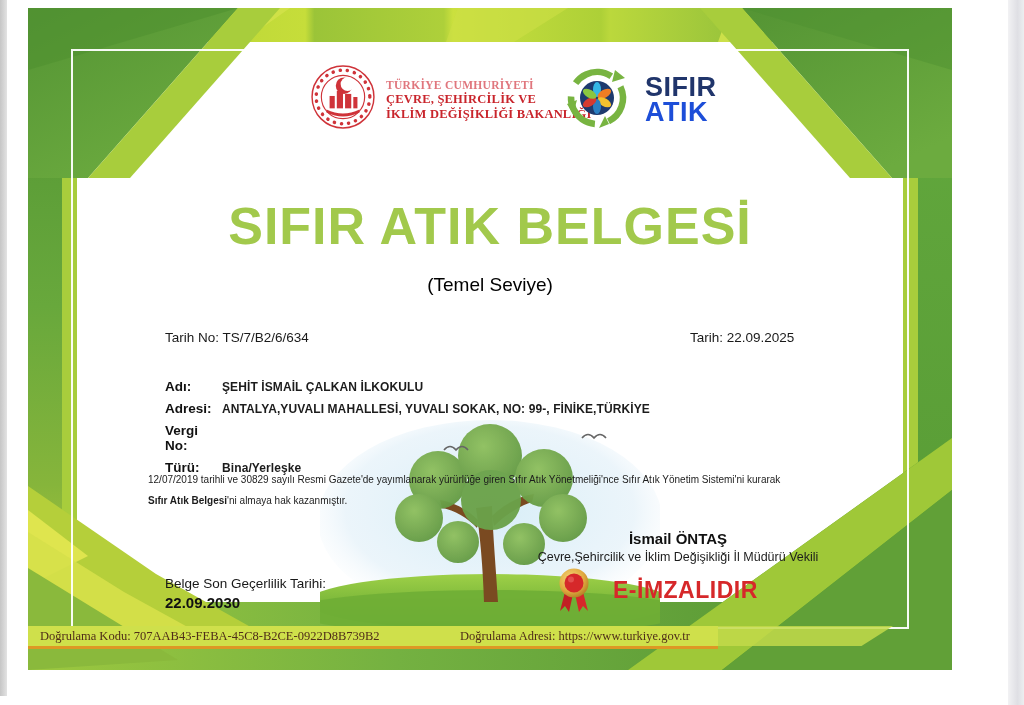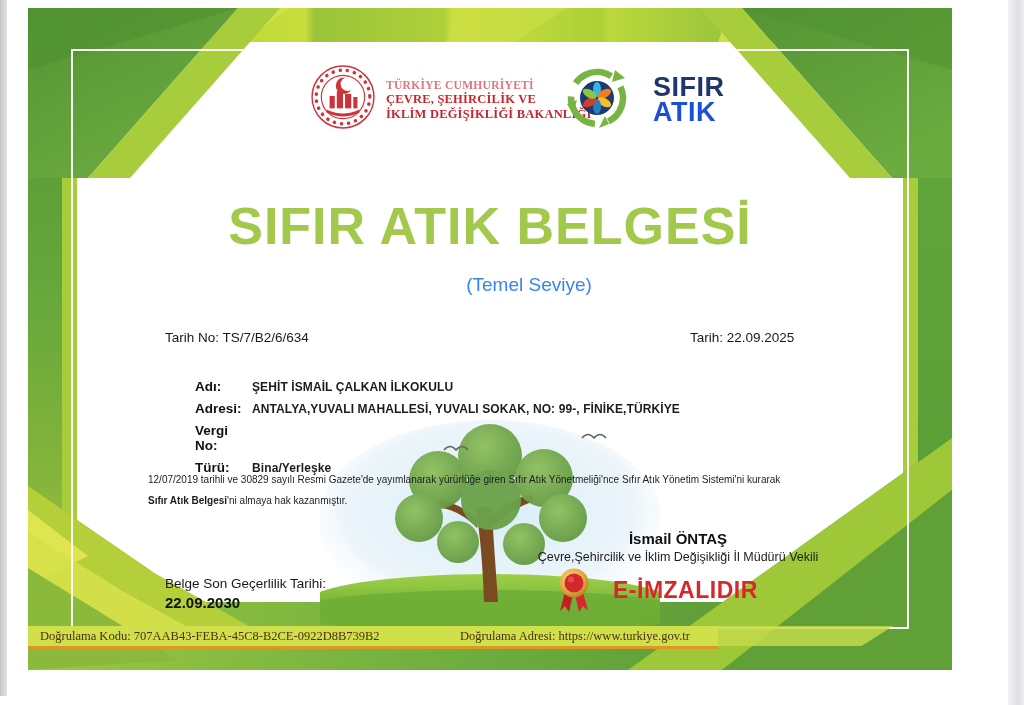--- a/index.html
+++ b/index.html
@@ -12,38 +12,38 @@
   .cert{position:absolute;left:28px;top:8px;width:924px;height:662px;background:#ffffff;}
   .frame-svg{position:absolute;left:0;top:0;z-index:0;}
   .tree-svg{position:absolute;left:292px;top:408px;z-index:1;}
   .content{position:absolute;left:0;top:0;width:924px;height:662px;z-index:2;}
 
   
   .ministry{position:absolute;left:282px;top:56px;display:flex;align-items:center;gap:10px;}
   .mtext{line-height:1.15;padding-top:6px;font-family:Liberation Serif, serif;}
   .m1{font-size:11.5px;font-weight:bold;color:#e0767d;letter-spacing:.3px;}
   .m2,.m3{font-size:12.5px;font-weight:bold;color:#c9252c;letter-spacing:.2px;}
-  .sifirlogo{position:absolute;left:537px;top:58px;display:flex;align-items:center;gap:24px;}
+  .sifirlogo{position:absolute;left:537px;top:58px;display:flex;align-items:center;gap:16px;}
   .stext{line-height:.92;padding-top:4px;font-weight:bold;font-size:27px;letter-spacing:.5px;}
   .s1{color:#20356b;}
   .s2{color:#1d4ed8;}
 
   .authority{position:absolute;left:0;top:150px;width:924px;text-align:center;
              font-size:14.5px;font-weight:bold;letter-spacing:.2px;color:#161616;}
   .title{position:absolute;left:0;top:188px;width:924px;text-align:center;
          font-size:52px;font-weight:bold;color:#a2c94c;letter-spacing:1px;}
   .subtitle{position:absolute;left:0;top:266px;width:924px;text-align:center;
-            font-size:19px;color:#3b82f6;margin-left:39px;}
+            font-size:19px;color:#000000;}
 
   .belge-no{position:absolute;left:137px;top:322px;font-size:13.5px;}
   .tarih{position:absolute;left:662px;top:322px;font-size:13.5px;}
 
   .details{position:absolute;left:137px;top:371px;}
   .drow{display:flex;margin-bottom:7px;}
-  .dlabel{width:57px;font-size:13.5px;font-weight:bold;color:#111;margin-left:30px;}
+  .dlabel{width:57px;font-size:13.5px;font-weight:bold;color:#111;}
   .dvalue{font-size:12px;font-weight:bold;color:#1c1c1c;letter-spacing:.1px;padding-top:1px;}
 
   .bodytext{position:absolute;left:120px;top:461px;width:648px;font-size:10px;
             line-height:21px;color:#1c1c1c;}
   .bodytext .b{font-weight:bold;}
 
   .signature{position:absolute;left:455px;top:522px;width:390px;text-align:center;}
   .sig-name{font-size:15px;font-weight:bold;color:#111;}
   .sig-title{font-size:12.5px;color:#1c1c1c;margin-top:3px;}
 

